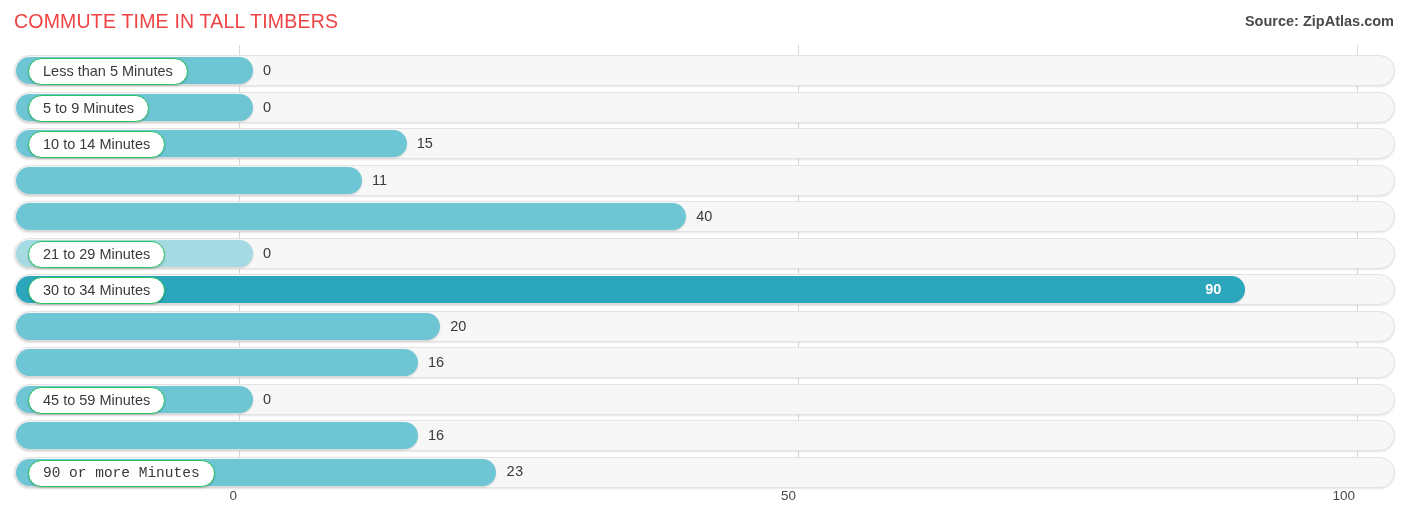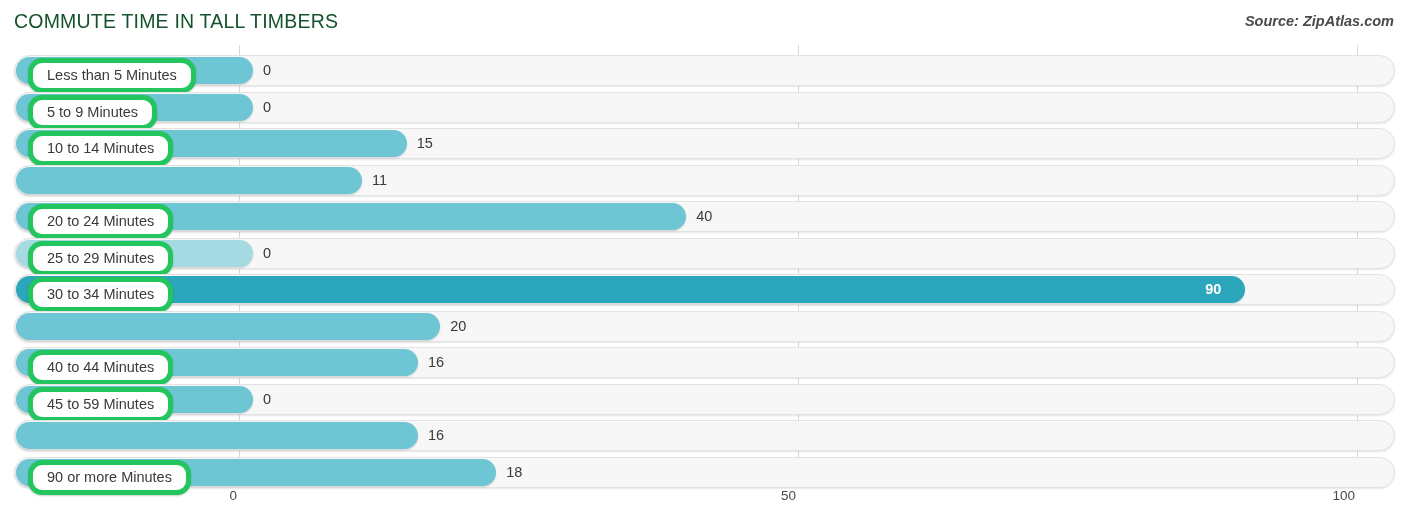--- a/index.html
+++ b/index.html
@@ -23,30 +23,29 @@
     width: 1406px;
     height: 45px;
   }
   #chart-title {
     position: absolute;
     left: 14px;
     top: 10px;
     font-size: 19.5px;
     font-weight: 400;
     letter-spacing: 0.2px;
-    color: #14532d;
+    color: #ef4444;
     white-space: nowrap;
     text-align: center;
   }
   #source-note {
     position: absolute;
     right: 12px;
     top: 13px;
     font-size: 14.5px;
-    font-style: italic;
     font-weight: bold;
     color: #4a4a4a;
     white-space: nowrap;
   }
 
   
   #plot {
     position: absolute;
     left: 0;
     top: 45px;
@@ -107,21 +106,21 @@
   
   .label-pill {
     position: absolute;
     left: 14px;
     top: 3px;
     height: 25px;
     line-height: 25px;
     padding: 0 14px;
     border-radius: 14px;
     background: #ffffff;
-    border: 5px solid #22c55e;
+    border: 1px solid #22c55e;
     box-shadow: 0 1px 2px rgba(0,0,0,0.20);
     font-size: 14.5px;
     color: #3a3a3a;
     white-space: nowrap;
   }
 
   
   .value-out {
     position: absolute;
     top: 3px;
@@ -194,62 +193,60 @@
         <div class="value-out" style="left: 402.7px;">15</div>
       </div>
       <div class="row" style="top: 119.5px;">
         <div class="track"></div>
         <div class="bar" style="width: 345.98px;"></div>
         <div class="value-out" style="left: 357.98px;">11</div>
       </div>
       <div class="row" style="top: 156px;">
         <div class="track"></div>
         <div class="bar" style="width: 670.2px;"></div>
-        <div class="label-pill">20 to 24 Minutes</div>
         <div class="value-out" style="left: 682.2px;">40</div>
       </div>
       <div class="row" style="top: 192.5px;">
         <div class="track"></div>
         <div class="bar accent-light" style="width: 237px;"></div>
-        <div class="label-pill">25 to 29 Minutes</div>
+        <div class="label-pill">21 to 29 Minutes</div>
         <div class="value-out" style="left: 249px;">0</div>
       </div>
       <div class="row" style="top: 229px;">
         <div class="track"></div>
         <div class="bar accent-dark" style="width: 1229.2px;"></div>
         <div class="label-pill">30 to 34 Minutes</div>
         <div class="value-in" style="left: 1191.2px;">90</div>
       </div>
       <div class="row" style="top: 265.5px;">
         <div class="track"></div>
         <div class="bar" style="width: 424.24px;"></div>
         <div class="value-out" style="left: 436.24px;">20</div>
       </div>
       <div class="row" style="top: 302px;">
         <div class="track"></div>
         <div class="bar" style="width: 401.88px;"></div>
-        <div class="label-pill">40 to 44 Minutes</div>
         <div class="value-out" style="left: 413.88px;">16</div>
       </div>
       <div class="row" style="top: 338.5px;">
         <div class="track"></div>
         <div class="bar" style="width: 237px;"></div>
         <div class="label-pill">45 to 59 Minutes</div>
         <div class="value-out" style="left: 249px;">0</div>
       </div>
       <div class="row" style="top: 375px;">
         <div class="track"></div>
         <div class="bar" style="width: 401.88px;"></div>
         <div class="value-out" style="left: 413.88px;">16</div>
       </div>
-      <div class="row" style="top: 411.5px;">
+      <div class="row" style="top: 411.5px; font-family: Liberation Mono, monospace;">
         <div class="track"></div>
         <div class="bar" style="width: 480.14px;"></div>
         <div class="label-pill">90 or more Minutes</div>
-        <div class="value-out" style="left: 492.14px;">18</div>
+        <div class="value-out" style="left: 492.14px;">23</div>
       </div>
     </div>
 </div>
 
 <div id="axis">
     <div class="tick-label" style="left: 237px;">0</div>
     <div class="tick-label" style="left: 796px;">50</div>
     <div class="tick-label" style="left: 1355px;">100</div>
   </div>
 

